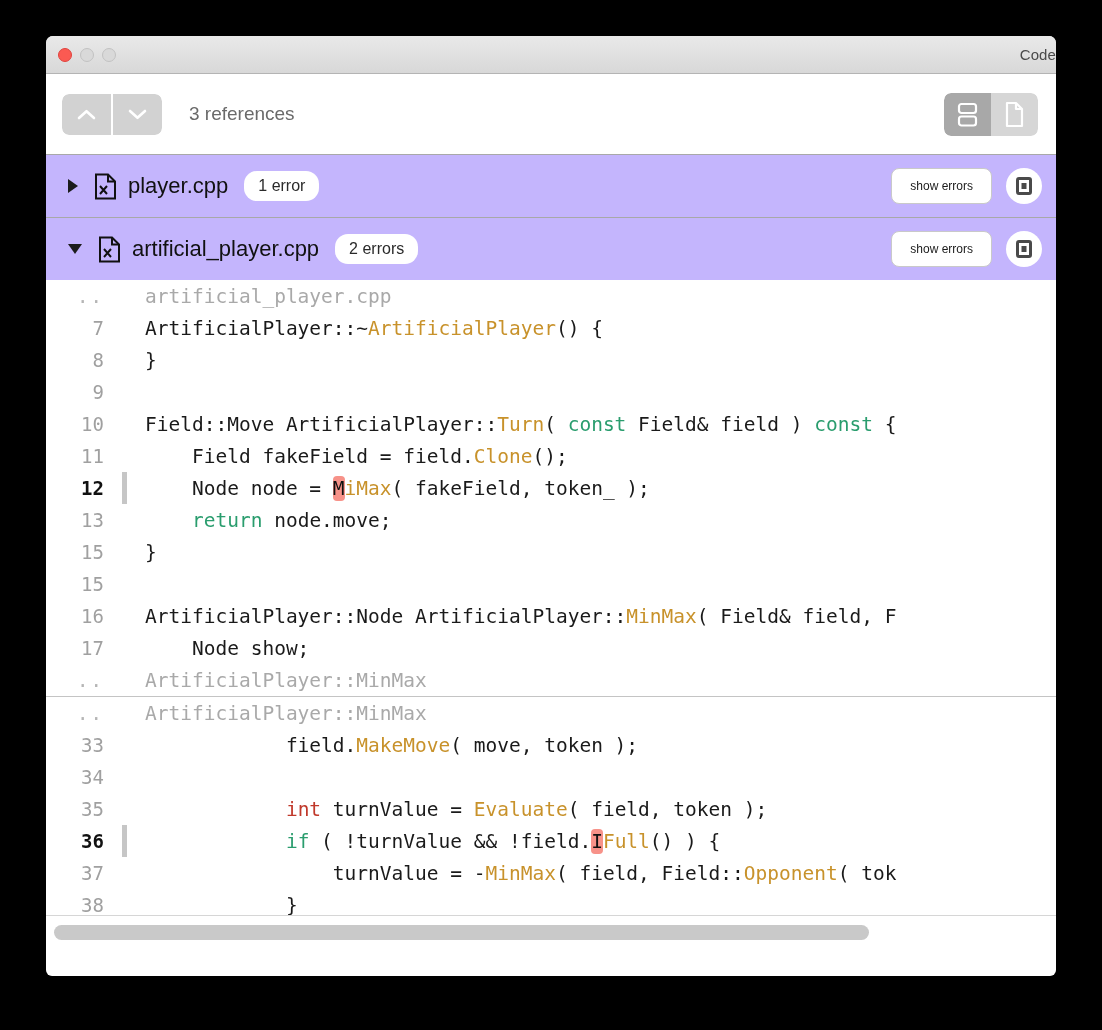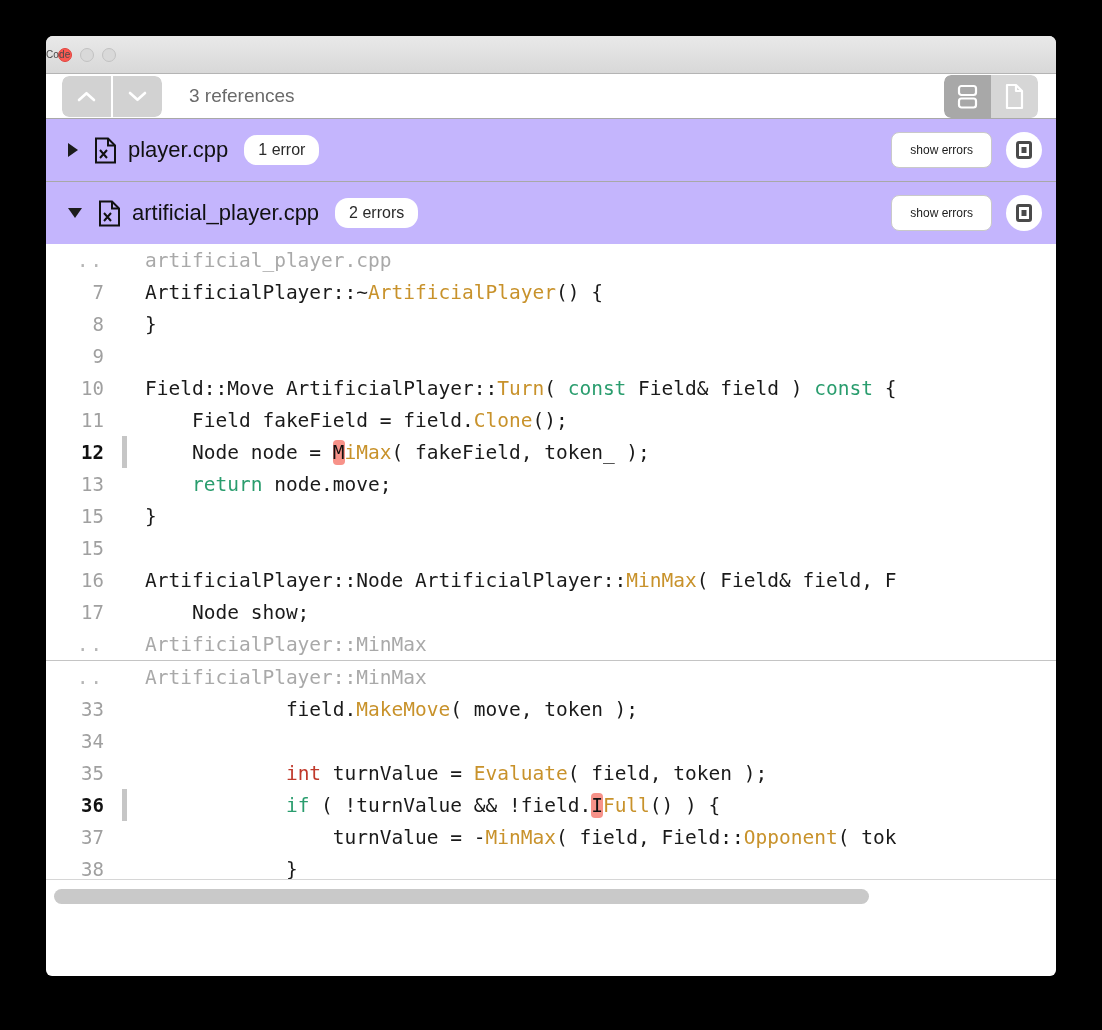--- a/index.html
+++ b/index.html
@@ -50,30 +50,30 @@
     width: 14px; height: 14px;
     border-radius: 50%;
     box-sizing: border-box;
   }
   .light.close { background: #fb5a52; border: 1px solid #e0443e; }
   .light.min   { background: #d9d9d9; border: 1px solid #c2c2c2; }
   .light.max   { background: #d9d9d9; border: 1px solid #c2c2c2; }
   .title-text {
     position: absolute;
     left: 0; right: 0;
-    text-align: left;
-    font-size: 10px;
+    text-align: right;
+    font-size: 15px;
     color: #4a4a4a;
     letter-spacing: 0.1px;
     pointer-events: none;
   }
 
   
   .toolbar {
-    height: 44px;
+    height: 80px;
     background: #ffffff;
     display: flex;
     align-items: center;
     padding: 0 18px 0 16px;
     box-sizing: border-box;
   }
   .navgroup {
     display: flex;
     border-radius: 7px;
     overflow: hidden;

